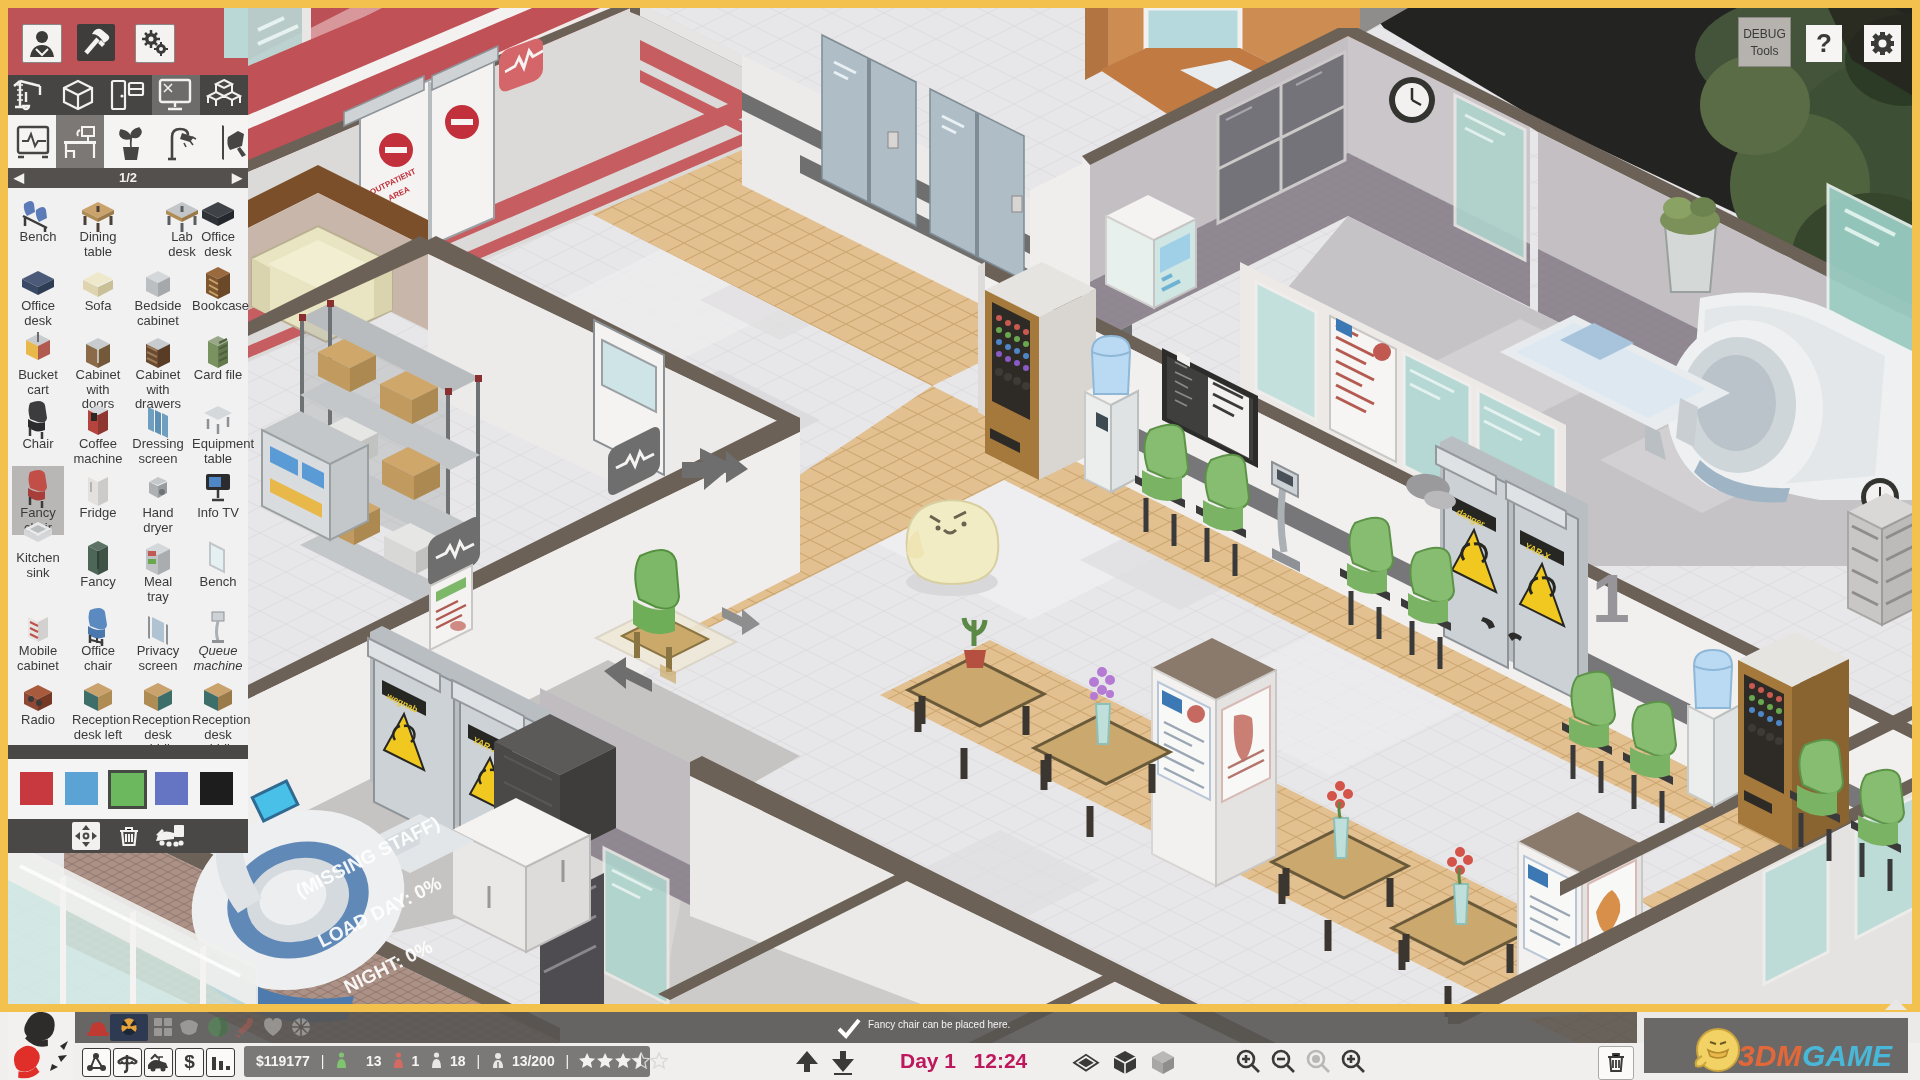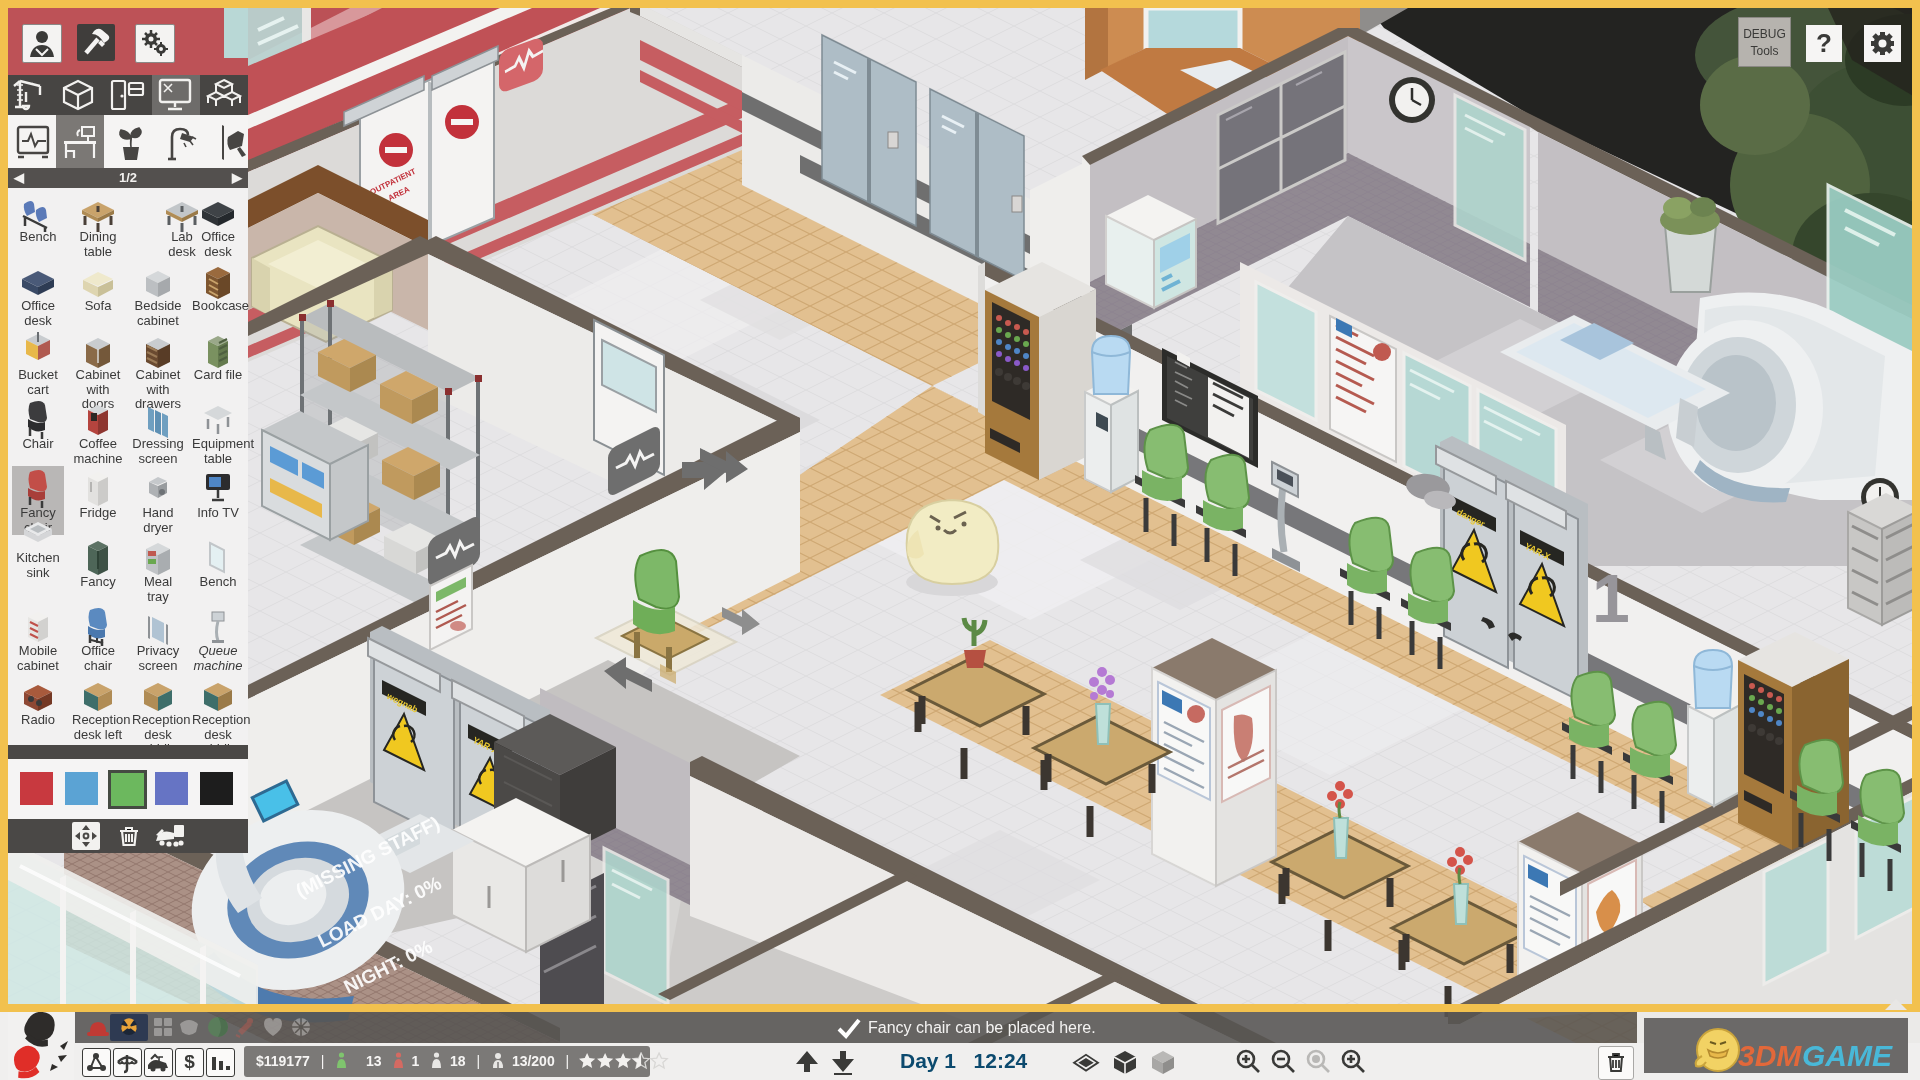--- a/index.html
+++ b/index.html
@@ -1235,21 +1235,21 @@
       <g transform="translate(212,4)">
             <circle cx="9" cy="9" r="9"></circle>
             <path d="M9 0 l0 18 M0 9 l18 0 M3 3 l12 12 M15 3 l-12 12" stroke="#55534f" stroke-width="1.5"></path>
           </g>
     </g>
   </svg>
 
   <svg class="abs" style="left:836px;top:1015px" width="26" height="26" viewBox="0 0 26 26">
         <path d="M3 14 l7 7 13 -16" stroke="#ffffff" stroke-width="4" fill="none"></path>
       </svg>
-  <div class="abs" style="left:868px;top:1019px;color:#f4f3f2;font-size:16px">Fancy chair can be placed here.</div>
+  <div class="abs" style="left:868px;top:1019px;color:#f4f3f2;font-size:10px">Fancy chair can be placed here.</div>
 
   <div class="abs" style="left:8px;top:1012px;width:66px;height:68px;background:#f2f1f0">
     <svg width="66" height="68" viewBox="0 0 66 68">
       <g transform="rotate(18 36 20)">
         <path d="M26 2 q14 -4 18 8 q3 10 -3 16 q-8 7 -18 4 q-8 -3 -7 -12 q1 -12 10 -16 Z" fill="#2e2c2a"></path>
         <path d="M22 26 q10 6 20 0 l2 6 q-11 7 -24 0 Z" fill="#2e2c2a"></path>
       </g>
       <g transform="rotate(-15 22 48)">
         <path d="M12 36 q12 -6 18 2 q5 8 0 14 q-6 8 -16 6 q-8 -2 -8 -10 q0 -8 6 -12 Z" fill="#e02e28"></path>
         <path d="M8 56 q10 5 18 0 l2 6 q-10 6 -22 0 Z" fill="#e02e28"></path>
@@ -1329,21 +1329,21 @@
     </svg>
   </div>
 
   <svg class="abs" style="left:794px;top:1048px" width="26" height="27" viewBox="0 0 26 27">
         <path d="M13 3 L24 16 L16 16 L16 24 L10 24 L10 16 L2 16 Z" fill="#3a3a38"></path>
       </svg>
   <svg class="abs" style="left:830px;top:1048px" width="26" height="27" viewBox="0 0 26 27">
         <path d="M13 24 L2 11 L10 11 L10 3 L16 3 L16 11 L24 11 Z" fill="#3a3a38"></path>
         <rect x="4" y="25" width="18" height="2.5" fill="#3a3a38"></rect>
       </svg>
-  <div class="abs" style="left:900px;top:1049px;color:#0c4a6e;font-size:21px;font-weight:bold">Day 1&nbsp;&nbsp;&nbsp;12:24</div>
+  <div class="abs" style="left:900px;top:1049px;color:#be185d;font-size:21px;font-weight:bold">Day 1&nbsp;&nbsp;&nbsp;12:24</div>
 
   <svg class="abs" style="left:1072px;top:1049px" width="112" height="26" viewBox="0 0 112 26">
     <g fill="none" stroke="#3a3a38" stroke-width="2.2">
           <path d="M14 2 L26 13 L14 24 L2 13 Z" transform="scale(1,0.72) translate(0,6)"></path>
           <path d="M14 8 L20 13 L14 18 L8 13 Z" transform="scale(1,0.72) translate(0,6)" fill="#3a3a38"></path>
         </g>
     <g transform="translate(40,0)">
           <path d="M13 2 L24 8 L24 19 L13 25 L2 19 L2 8 Z" fill="#3a3a38"></path>
           <path d="M2 8 L13 14 L24 8 M13 14 L13 25" stroke="#f0efee" stroke-width="1.6" fill="none"></path>
         </g>

